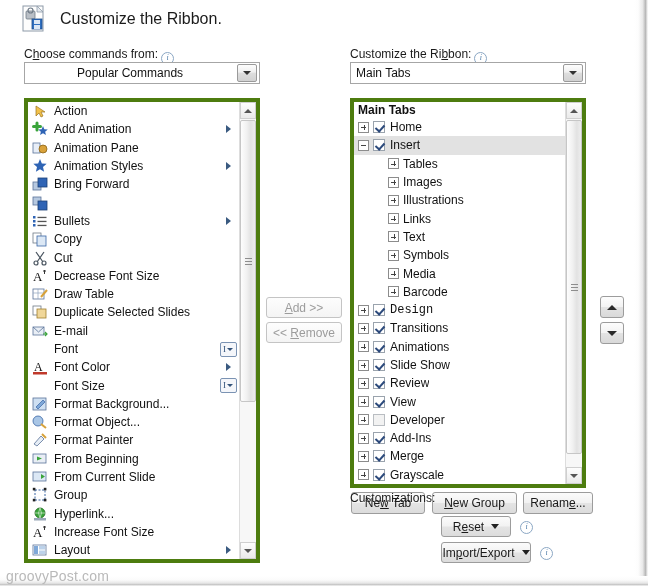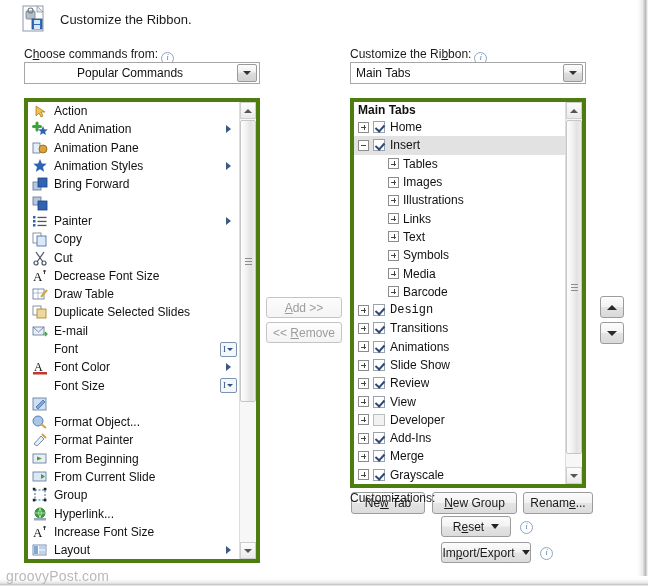--- a/index.html
+++ b/index.html
@@ -16,21 +16,21 @@
 
   
   .edge-shade{position:absolute;right:0;top:0;width:14px;height:586px;
     background:linear-gradient(to right,#ffffff 0%,#fdfdfd 30%,#e9e9e9 62%,#b9b9b9 82%,#ffffff 100%);}
   .bottom-shade{position:absolute;left:0;bottom:0;width:648px;height:10px;
     background:linear-gradient(to bottom,#ffffff 0%,#fbfbfb 40%,#e6e6e6 72%,#c2c2c2 88%,#ffffff 100%);}
 
   
   .header{position:absolute;left:20px;top:4px;display:flex;align-items:center;}
   .hdr-icon{width:28px;height:30px;position:relative;flex:0 0 auto;}
-  .hdr-title{margin-left:12px;font-size:13px;color:#1b1b1b;}
+  .hdr-title{margin-left:12px;font-size:16px;color:#1b1b1b;}
 
   
   .fld-label{position:absolute;font-size:12px;color:#1a1a1a;white-space:nowrap;}
   .fld-label u{text-decoration:underline;}
   .info-ico{display:inline-block;vertical-align:-2px;margin-left:3px;
      width:11px;height:11px;border-radius:50%;border:1px solid #8ba7c4;
      color:#4e7ba8;font-size:8px;line-height:10px;text-align:center;font-family:"Liberation Serif",serif;
      background:#fff;font-style:italic;}
 
   
@@ -189,21 +189,21 @@
         </div>
         <div class="row">
           <span class="ico"><svg width="16" height="16" viewBox="0 0 16 16">
               <rect x="1" y="3" width="2.5" height="2.5" fill="#2f64b5"></rect>
               <rect x="5.5" y="3.8" width="9" height="1.3" fill="#555"></rect>
               <rect x="1" y="7" width="2.5" height="2.5" fill="#2f64b5"></rect>
               <rect x="5.5" y="7.8" width="9" height="1.3" fill="#555"></rect>
               <rect x="1" y="11" width="2.5" height="2.5" fill="#2f64b5"></rect>
               <rect x="5.5" y="11.8" width="9" height="1.3" fill="#555"></rect>
             </svg></span>
-          <span class="rlabel">Painter</span>
+          <span class="rlabel">Bullets</span>
           <span class="rsuffix">
             <span class="sub-arrow"></span>
           </span>
         </div>
         <div class="row">
           <span class="ico"><svg width="16" height="16" viewBox="0 0 16 16">
               <rect x="1" y="2" width="8" height="10" fill="#fff" stroke="#6f7b87" stroke-width="0.8"></rect>
               <rect x="5" y="5" width="9" height="10" fill="#dce8f5" stroke="#3b66a5" stroke-width="0.8"></rect>
             </svg></span>
           <span class="rlabel">Copy</span>
@@ -280,20 +280,21 @@
               <span class="ibar">I</span>
               <span class="tri"></span>
             </span>
           </span>
         </div>
         <div class="row">
           <span class="ico"><svg width="16" height="16" viewBox="0 0 16 16">
               <rect x="1" y="2" width="13" height="12" fill="#cfe0f2" stroke="#5a7399" stroke-width="0.8"></rect>
               <path d="M4 11 L11 4 L13 6 L6 13 Z" fill="#7fa8d8" stroke="#3b66a5" stroke-width="0.7"></path>
             </svg></span>
+          <span class="rlabel">Format Background...</span>
           <span class="rsuffix"></span>
         </div>
         <div class="row">
           <span class="ico"><svg width="16" height="16" viewBox="0 0 16 16">
               <circle cx="6" cy="7" r="5" fill="#a9c6e6" stroke="#3b66a5" stroke-width="0.8"></circle>
               <path d="M9 10 L14 14" stroke="#d7a23a" stroke-width="2"></path>
             </svg></span>
           <span class="rlabel">Format Object...</span>
           <span class="rsuffix"></span>
         </div>

